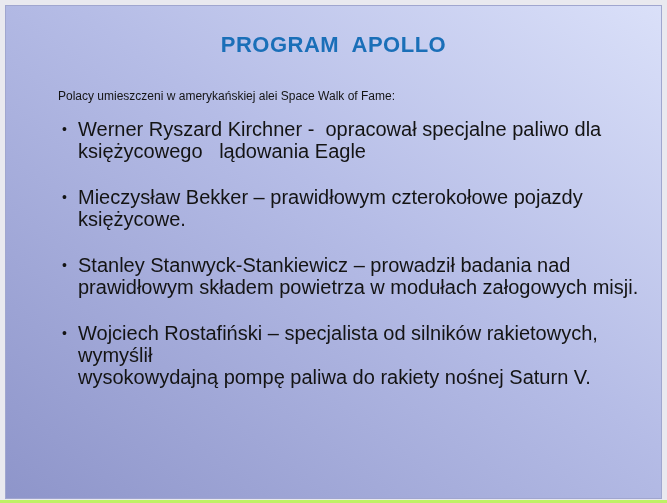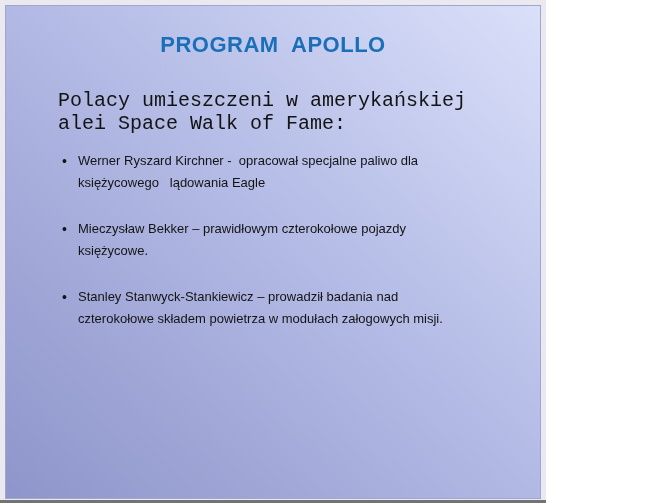--- a/index.html
+++ b/index.html
@@ -3,22 +3,22 @@
 <meta charset="utf-8">
 <style>
   html,body{margin:0;padding:0;}
   body{
     width:667px;height:503px;
     font-family:"Liberation Sans","DejaVu Sans",sans-serif;
     overflow:hidden;
   }
   .page{
     position:relative;
-    width:546px;height:503px;
-    background:#737373; 
+    width:667px;height:503px;
+    background:#bef264; 
   }
   .frame{
     position:absolute;
     top:0;left:0;right:0;bottom:3px;
     background:#e9e9ef; 
   }
   .slide{
     position:absolute;
     top:5px;left:5px;right:5px;bottom:1px;
     border:1px solid #a0a6cf;
@@ -29,33 +29,32 @@
     margin-top:26px;
     text-align:center;
     font-size:22px;
     font-weight:bold;
     color:#1a6fb8;
     white-space:pre;
     letter-spacing:0.5px;
   }
   .intro{
     margin:31px 20px 0 52px;
-    font-size:20px;
+    font-size:12px;
     color:#141414;
     white-space:pre-wrap;
-    font-family:Liberation Mono, monospace;
   }
   ul.bullets{
     margin:15px 18px 0 55px;
     padding:0 0 0 17px;
     list-style:none;
   }
   ul.bullets li{
     position:relative;
-    font-size:13px;
+    font-size:20px;
     line-height:22px;
     color:#141414;
     white-space:pre-wrap;
     margin-bottom:24px;
   }
   ul.bullets li::before{
     content:"\2022";
     position:absolute;
     left:-16px;
     top:0;
@@ -70,17 +69,19 @@
   <div class="frame">
     <div class="slide">
       <div class="title">PROGRAM  APOLLO</div>
       <div class="intro">Polacy umieszczeni w amerykańskiej alei Space Walk of Fame:</div>
       <ul class="bullets">
         <li>Werner Ryszard Kirchner -  opracował specjalne paliwo dla
 księżycowego   lądowania Eagle</li>
         <li>Mieczysław Bekker – prawidłowym czterokołowe pojazdy
 księżycowe.</li>
         <li>Stanley Stanwyck-Stankiewicz – prowadził badania nad
-czterokołowe składem powietrza w modułach załogowych misji.</li>
+prawidłowym składem powietrza w modułach załogowych misji.</li>
+        <li>Wojciech Rostafiński – specjalista od silników rakietowych, wymyślił
+wysokowydajną pompę paliwa do rakiety nośnej Saturn V.</li>
       </ul>
     </div>
   </div>
 </div>
 
 </body></html>

